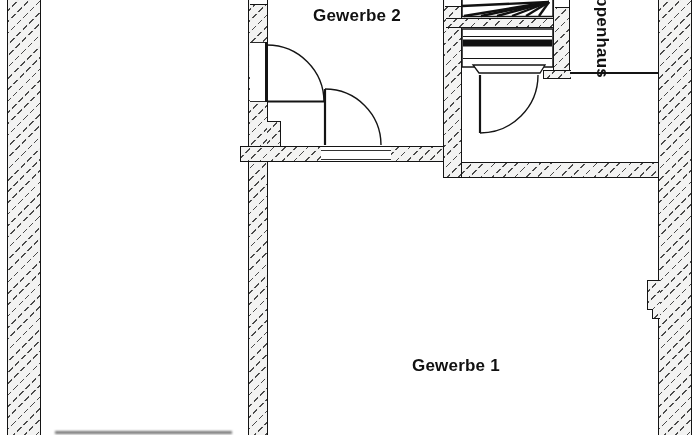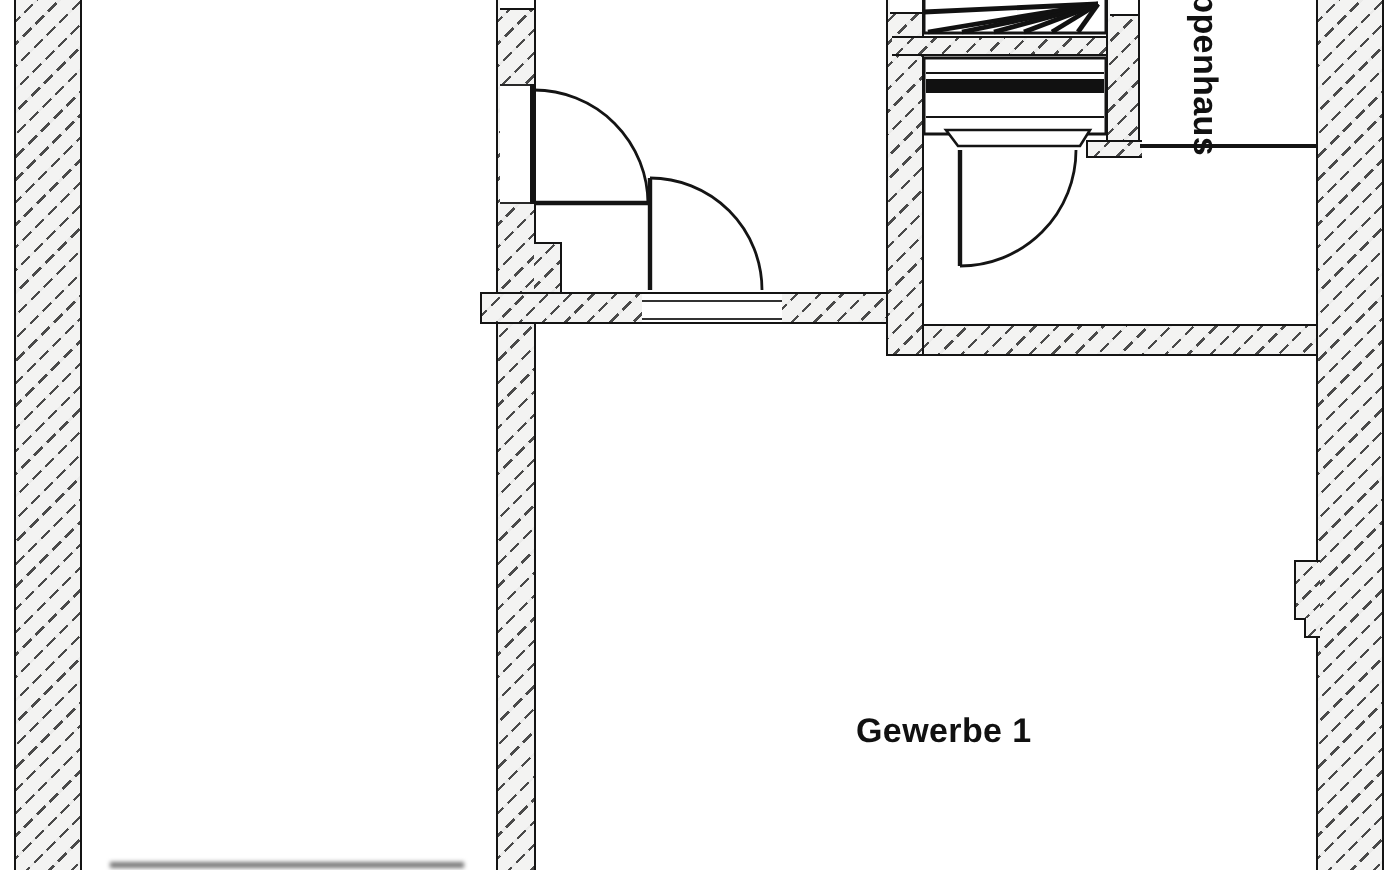--- a/index.html
+++ b/index.html
@@ -88,16 +88,17 @@
     <line x1="480" y1="75" x2="480" y2="133" stroke="#141414" stroke-width="2.2"></line>
     <path d="M480,133 A58,58 0 0 0 538,75" fill="none" stroke="#141414" stroke-width="1.4"></path>
 
     <line x1="267" y1="101.5" x2="325" y2="101.5" stroke="#141414" stroke-width="2.2"></line>
     <path d="M267,45 A57,57 0 0 1 324,102" fill="none" stroke="#141414" stroke-width="1.4"></path>
 
     <line x1="325" y1="89" x2="325" y2="145" stroke="#141414" stroke-width="2.2"></line>
     <path d="M325,89 A56,56 0 0 1 381,145" fill="none" stroke="#141414" stroke-width="1.4"></path>
   </svg>
 
-  <div class="lbl" style="left:412px;top:356px;margin-left:16px;">Gewerbe 1</div>
+  <div class="lbl" style="left:313px;top:6px;">Gewerbe 2</div>
+  <div class="lbl" style="left:412px;top:356px;">Gewerbe 1</div>
   <div class="lbl rot" style="left:612px;top:-30px;">Treppenhaus</div>
 
 </div>
 
 </body></html>

